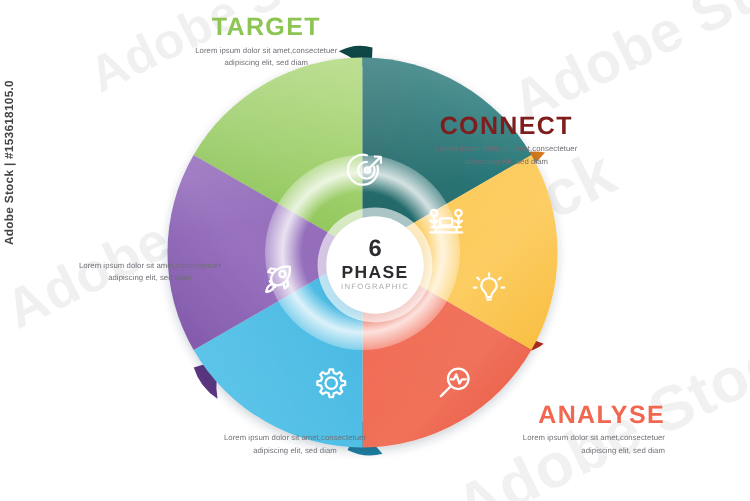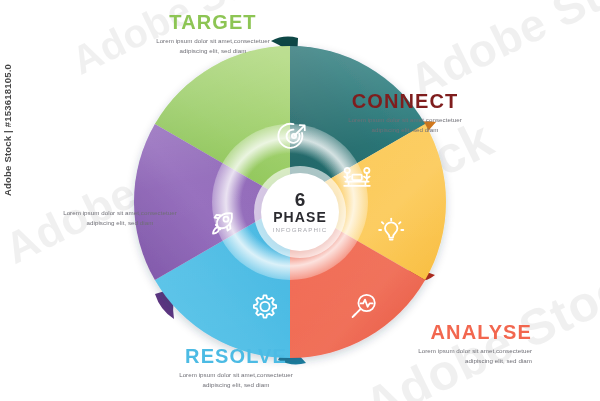--- a/index.html
+++ b/index.html
@@ -243,21 +243,20 @@
 
   <div class="lbl ta-c" id="lbl-analyse">
     <div class="ttl" style="color:#F2674F">ANALYSE</div>
     <div class="dsc">
       <span>Lorem ipsum dolor sit amet,consectetuer</span><br>
       <span>adipiscing elit, sed diam</span>
     </div>
   </div>
 
   <div class="lbl ta-c" id="lbl-resolve">
-    <div class="ttl" style="color:#4CBBE4">RESOLVE</div>
     <div class="dsc">
       <span>Lorem ipsum dolor sit amet,consectetuer</span><br>
       <span>adipiscing elit, sed diam</span>
     </div>
   </div>
 
   <div class="lbl ta-c" id="lbl-launch">
     <div class="dsc">
       <span>Lorem ipsum dolor sit amet,consectetuer</span><br>
       <span>adipiscing elit, sed diam</span>

